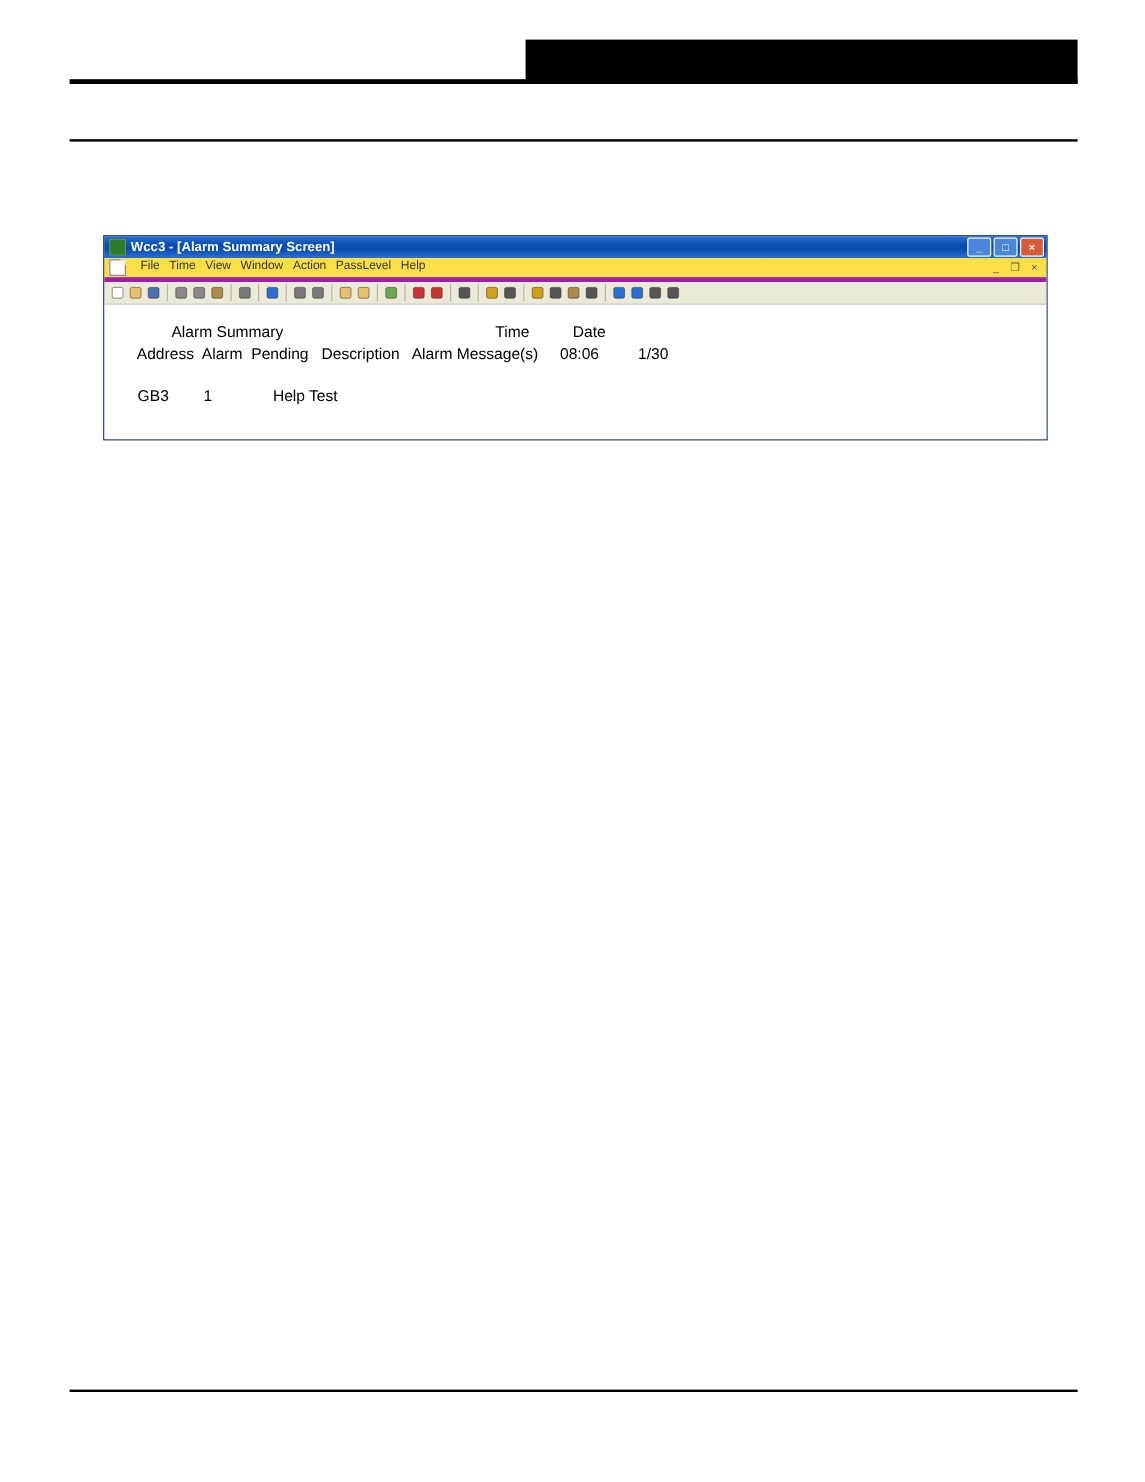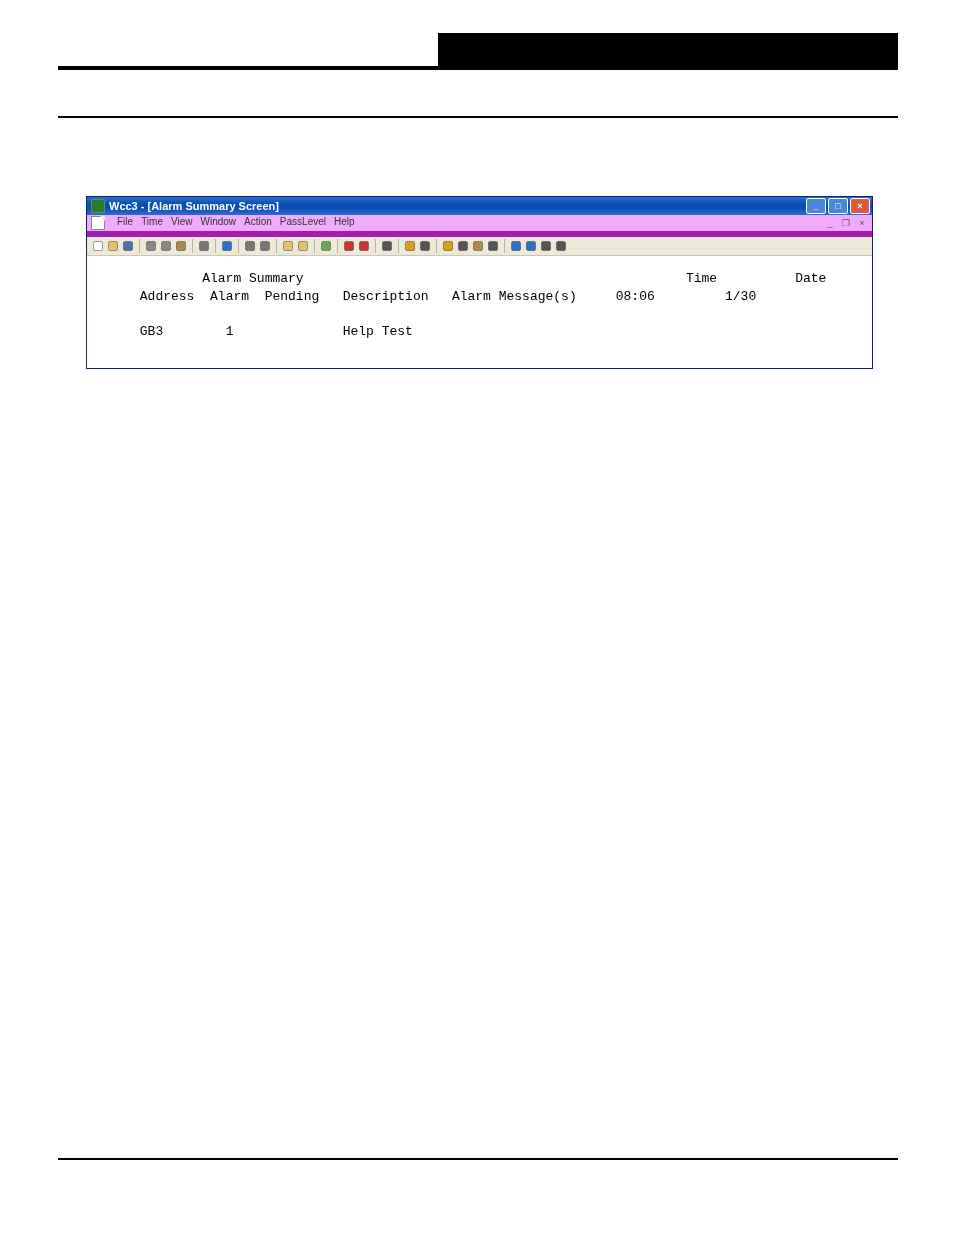--- a/index.html
+++ b/index.html
@@ -97,25 +97,25 @@
     justify-content: center;
     font-size: 9px;
     color: #ffffff;
     font-weight: bold;
     cursor: pointer;
   }
   .win-btn.min { background: #4b87d8; }
   .win-btn.max { background: #4b87d8; }
   .win-btn.close { background: #d85b3a; }
   .menubar {
-    background: #f0abfc;
+    background: #fde047;
     display: flex;
     align-items: center;
     justify-content: space-between;
-    border-bottom: 6px solid #a21caf;
+    border-bottom: 4px solid #a21caf;
     padding: 1px 4px;
   }
   .menubar-items {
     display: flex;
     gap: 8px;
   }
   .doc-icon {
     width: 12px;
     height: 12px;
     background: #ffffff;
@@ -172,21 +172,21 @@
     display: flex;
     align-items: center;
     justify-content: center;
     cursor: pointer;
   }
   .tb-btn svg { width: 12px; height: 12px; }
 
   .content-area {
     background: #ffffff;
     padding: 14px 6px 10px 6px;
-    font-family: Liberation Mono, monospace;
+    font-family: Liberation Sans, sans-serif;
     font-size: 13px;
     color: #000000;
     line-height: 1.35;
   }
   .mono-line {
     white-space: pre;
   }
 </style>
 </head>
 <body>

